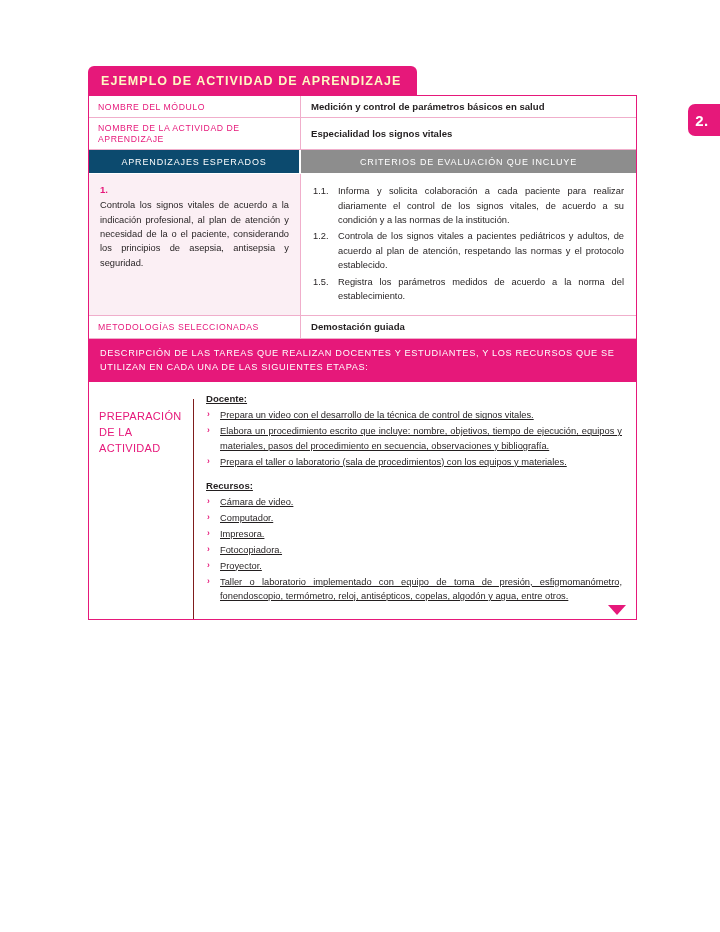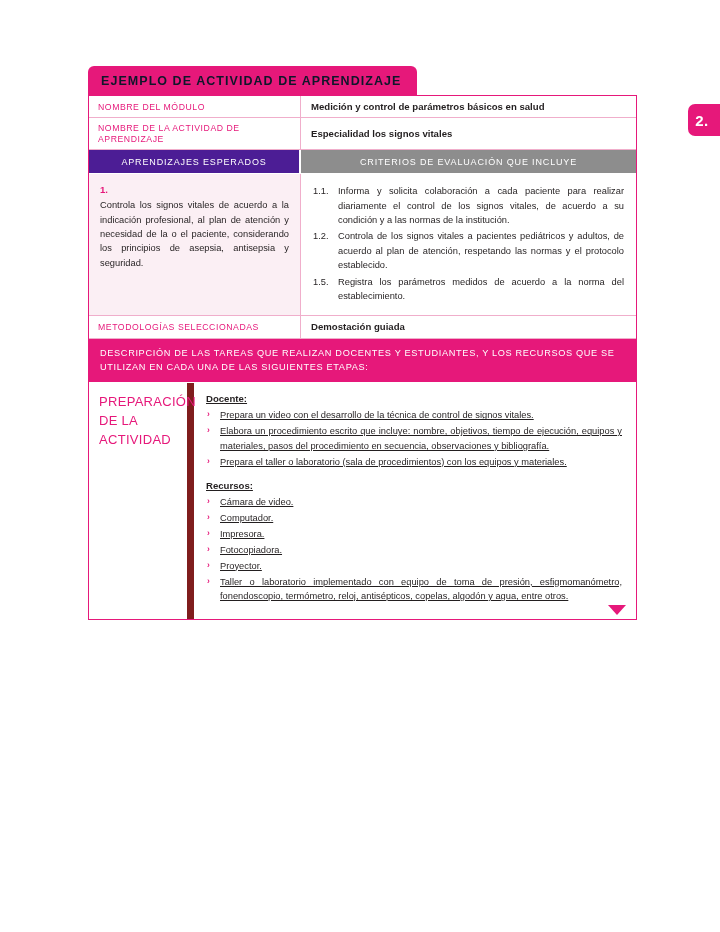--- a/index.html
+++ b/index.html
@@ -52,21 +52,21 @@
     height: 29px;
     background: #e6187a;
     border-top-left-radius: 6px;
     border-top-right-radius: 6px;
     display: flex;
     align-items: center;
     padding: 0 16px 0 13px;
     box-sizing: border-box;
   }
   .title-banner .txt {
-    color: #0f172a;
+    color: #fef9c3;
     font-size: 12.5px;
     font-weight: bold;
     letter-spacing: 1.05px;
     white-space: nowrap;
   }
 
   
   .tbl {
     position: absolute;
     left: 88px;
@@ -111,21 +111,21 @@
   }
 
   
   .hdr-row {
     display: flex;
     border-bottom: 1px solid #ffffff;
   }
   .hdr-pink {
     width: 212px;
     flex: 0 0 212px;
-    background: #4c1d95;
+    background: #0c4a6e;
     color: #ffffff;
     font-size: 9px;
     letter-spacing: 0.85px;
     text-align: center;
     padding: 7px 4px 6px;
     box-sizing: border-box;
     border-right: 2px solid #ffffff;
   }
   .hdr-grey {
     flex: 1 1 auto;
@@ -201,24 +201,25 @@
     display: flex;
     align-items: stretch;
     position: relative;
   }
   .stage-cell {
     width: 105px;
     flex: 0 0 105px;
     padding: 10px 8px 10px 10px;
     box-sizing: border-box;
     color: #e6187a;
-    font-size: 13px;
+    font-size: 11px;
     line-height: 1.45;
     letter-spacing: 0.3px;
-    border-right: 7px solid #7f1d1d;
+    border-right: 1px solid #7f1d1d;
+    margin-top: 16px;
   }
   .tasks-cell {
     flex: 1 1 auto;
     padding: 10px 14px 14px 12px;
     box-sizing: border-box;
     position: relative;
     text-decoration: underline;
   }
   .sub-head {
     font-size: 9.6px;

